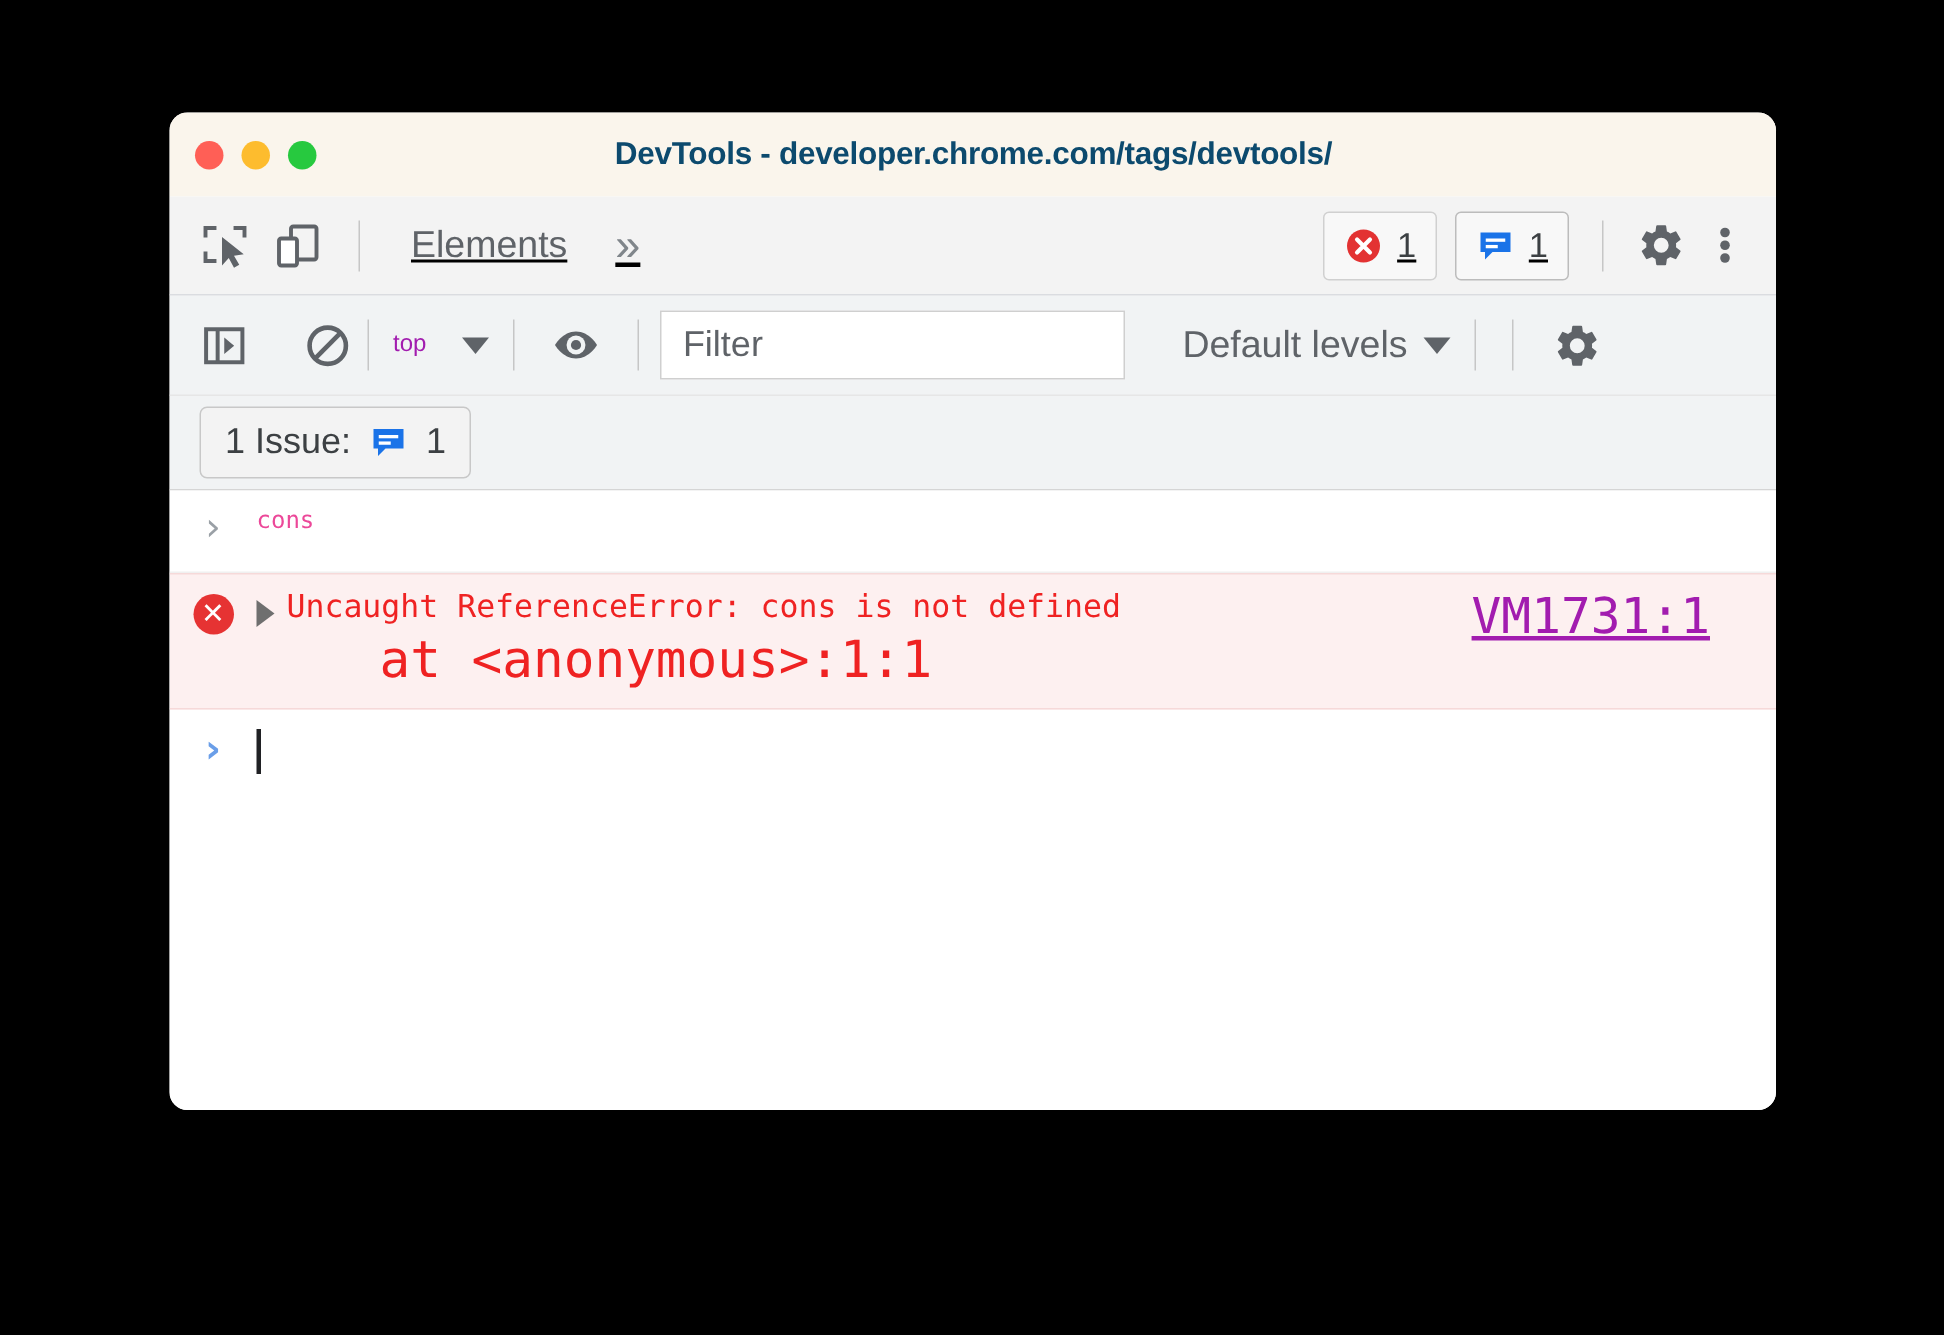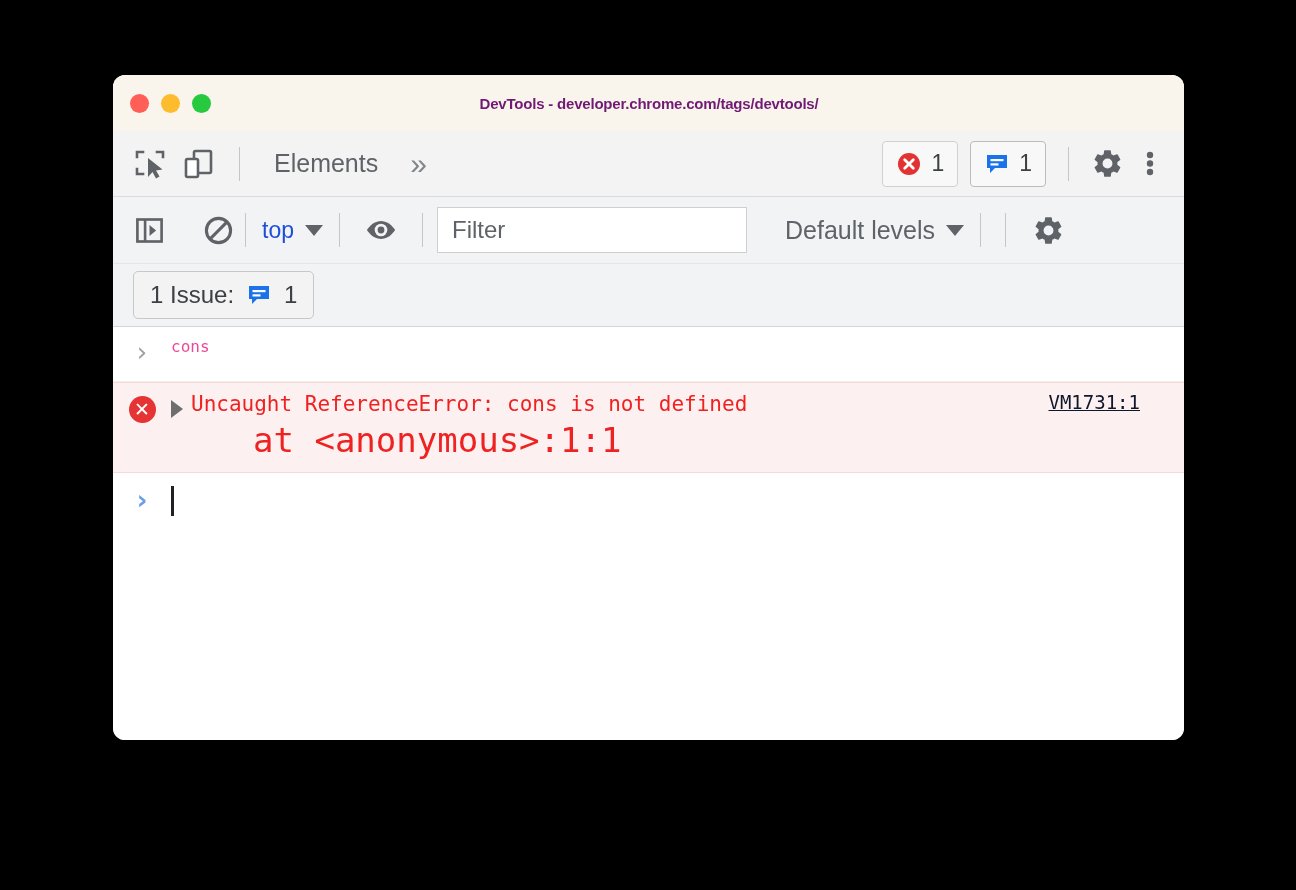--- a/index.html
+++ b/index.html
@@ -54,36 +54,37 @@
     border-radius: 50%;
   }
   .dot.red    { background: #ff5f56; }
   .dot.yellow { background: #fdbc2e; }
   .dot.green  { background: #27c93f; }
   .title-text {
     position: absolute;
     left: 1px;
     right: 0;
     text-align: center;
-    font-size: 15px;
+    font-size: 21px;
     font-weight: bold;
-    color: #701a75;
+    color: #0c4a6e;
     letter-spacing: -0.2px;
     pointer-events: none;
   }
 
   
   .tabbar {
     height: 65px;
     background: #f3f3f3;
     border-bottom: 1px solid #dadce0;
     display: flex;
     align-items: stretch;
     flex: 0 0 auto;
     position: relative;
+    text-decoration: underline;
   }
   .tb-left {
     display: flex;
     align-items: center;
     padding-left: 20px;
     gap: 14px;
   }
   .icon-btn {
     display: flex;
     align-items: center;
@@ -155,23 +156,23 @@
     background: #f1f3f4;
     display: flex;
     align-items: center;
     padding-left: 20px;
     flex: 0 0 auto;
     border-bottom: 1px solid #e6e6e6;
   }
   .ctx-select {
     display: flex;
     align-items: center;
-    gap: 11px;
-    font-size: 23px;
-    color: #1d4ed8;
+    gap: 24px;
+    font-size: 16px;
+    color: #a21caf;
     padding: 0 6px;
   }
   .caret {
     width: 0; height: 0;
     border-left: 9px solid transparent;
     border-right: 9px solid transparent;
     border-top: 11px solid #5f6368;
   }
   .filter-box {
     width: 310px;
@@ -318,22 +319,22 @@
     white-space: pre;
   }
   .err-stack {
     color: #ef2222;
     font-size: 34px;
     line-height: 1.3;
     padding-left: 62px;
     white-space: pre;
   }
   .err-link {
-    color: #0f172a;
-    font-size: 19px;
+    color: #a21caf;
+    font-size: 33px;
     text-decoration: underline;
     padding-right: 44px;
     padding-left: 20px;
     flex: 0 0 auto;
     white-space: nowrap;
   }
   .prompt-row {
     display: flex;
     align-items: flex-start;
     padding: 12px 0;

